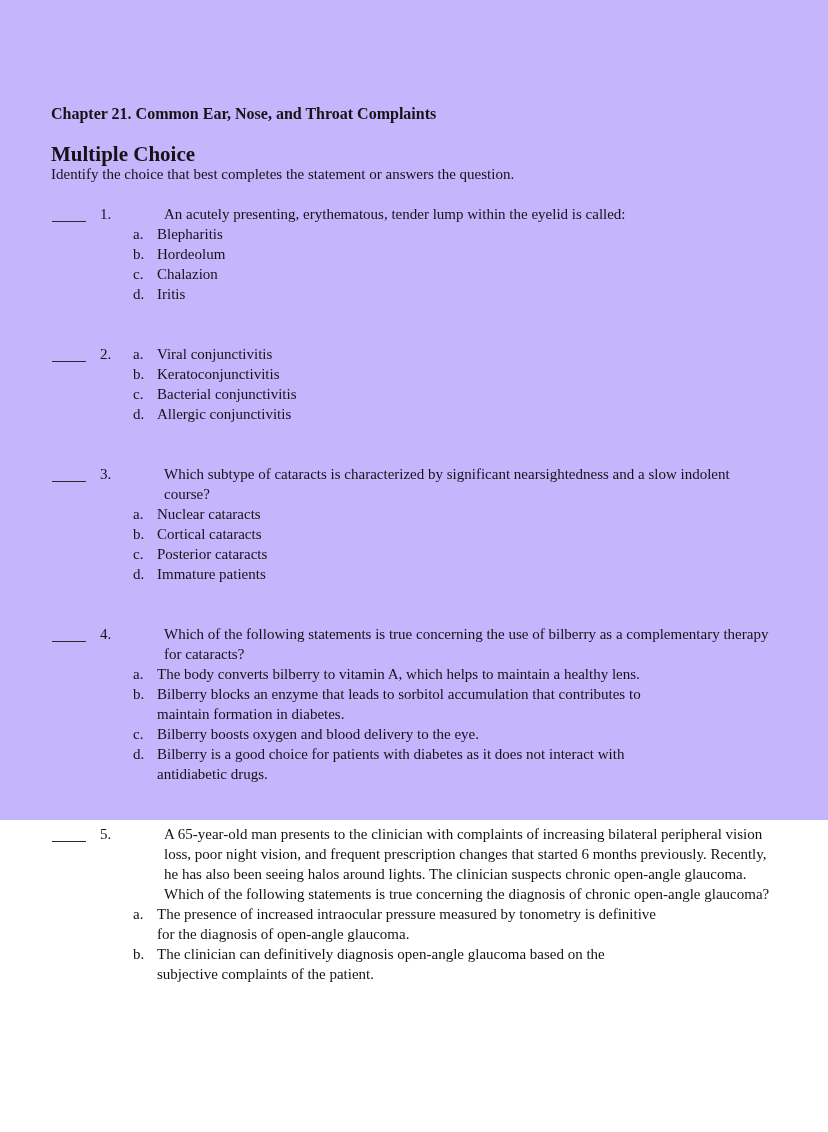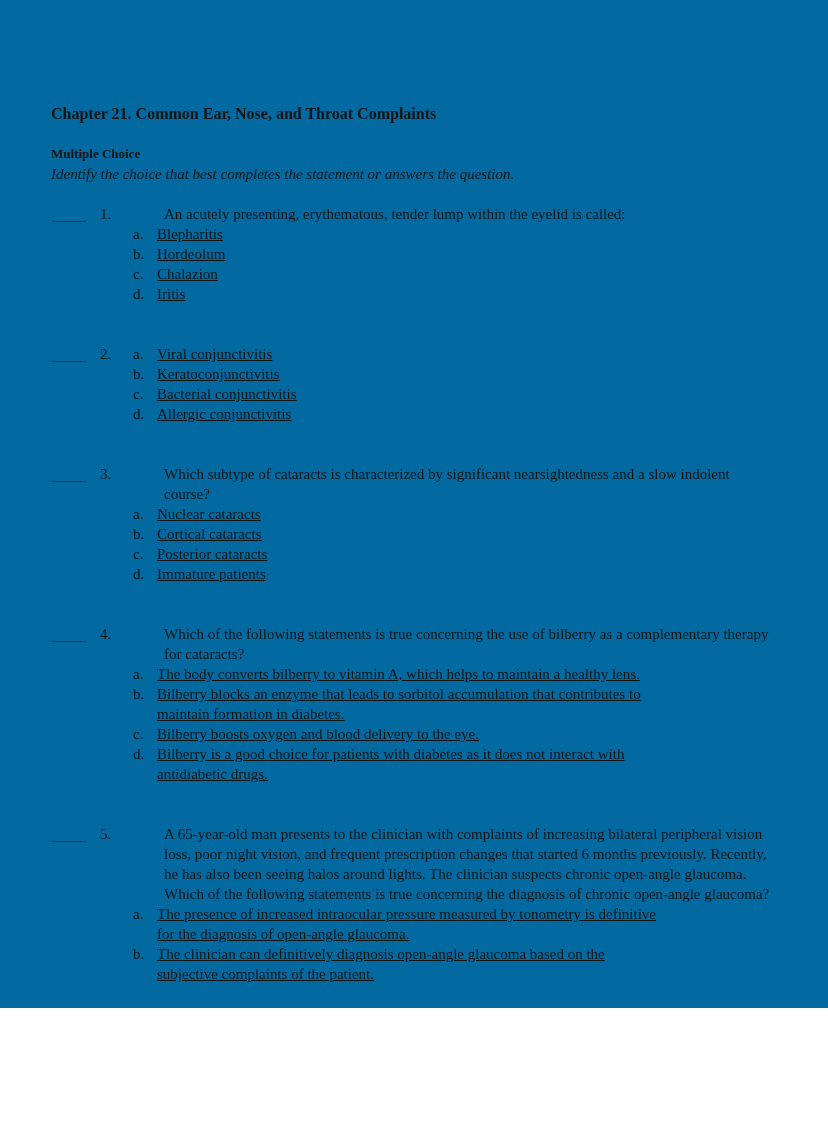--- a/index.html
+++ b/index.html
@@ -12,38 +12,37 @@
     height: 1132px;
     font-family: "Liberation Serif", "DejaVu Serif", serif;
     font-size: 15px;
     line-height: 20px;
     color: #141414;
     overflow: hidden;
   }
   .page {
     box-sizing: border-box;
     width: 828px;
-    height: 1008px;
+    height: 820px;
     padding: 104px 16px 0 51px;
-    background: #0369a1;
+    background: #c4b5fd;
   }
   .chapter-title {
     font-size: 16px;
     font-weight: bold;
     line-height: 20px;
     margin: 0 0 20px 0;
   }
   .section-heading {
-    font-size: 13px;
+    font-size: 21px;
     font-weight: bold;
     line-height: 20px;
     margin: 0;
   }
   .instructions {
-    font-style: italic;
     margin: 0 1px 20px 0;
   }
   .question {
     display: flex;
     align-items: flex-start;
     margin-bottom: 40px;
   }
   .blank {
     display: block;
     flex: none;
@@ -70,21 +69,20 @@
     align-items: flex-start;
   }
   .opt-letter {
     flex: none;
     width: 24px;
     margin-left: 5px;
   }
   .opt-text {
     flex: 1;
     white-space: pre-line;
-    text-decoration: underline;
   }
 </style>
 </head>
 <body>
 
 <div class="page">
   <h1 class="chapter-title">Chapter 21. Common Ear, Nose, and Throat Complaints</h1>
   <h2 class="section-heading">Multiple Choice</h2>
   <p class="instructions">Identify the choice that best completes the statement or answers the question.</p>
   <div id="questions">

